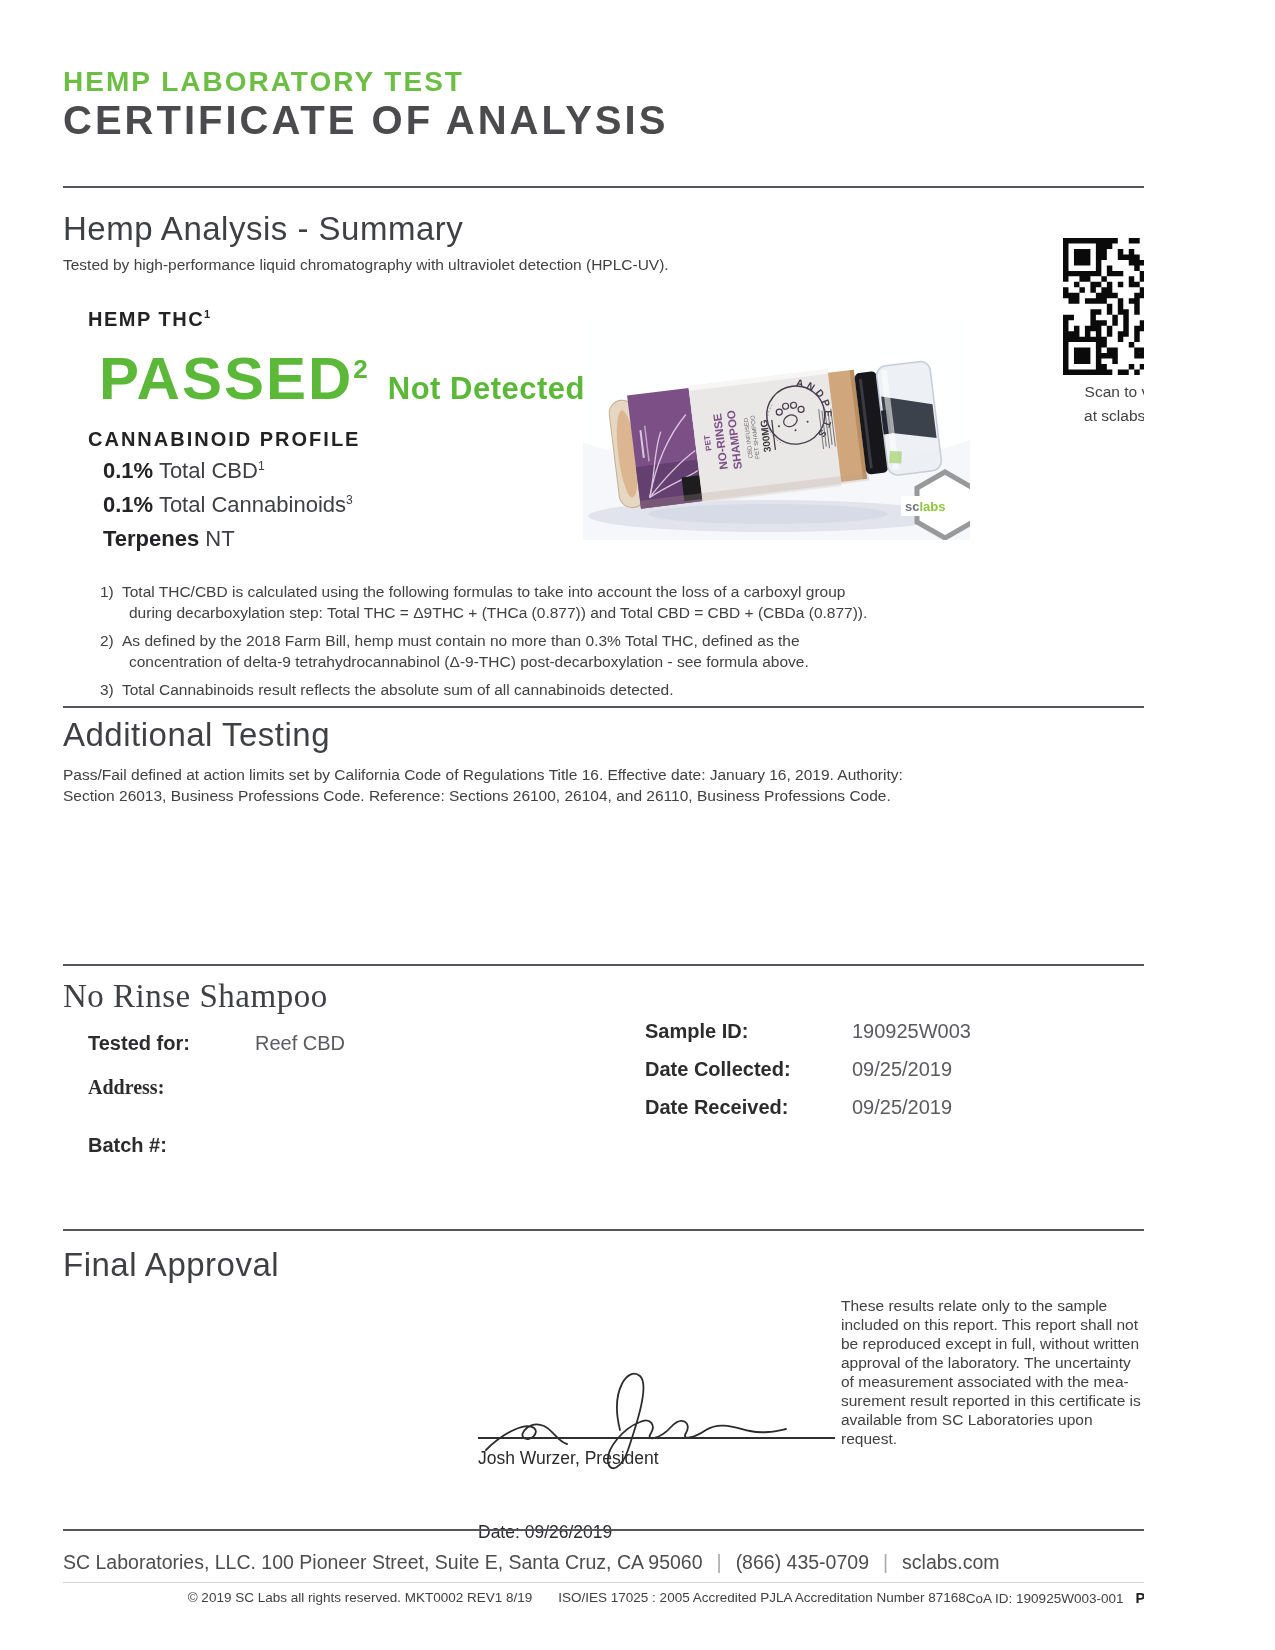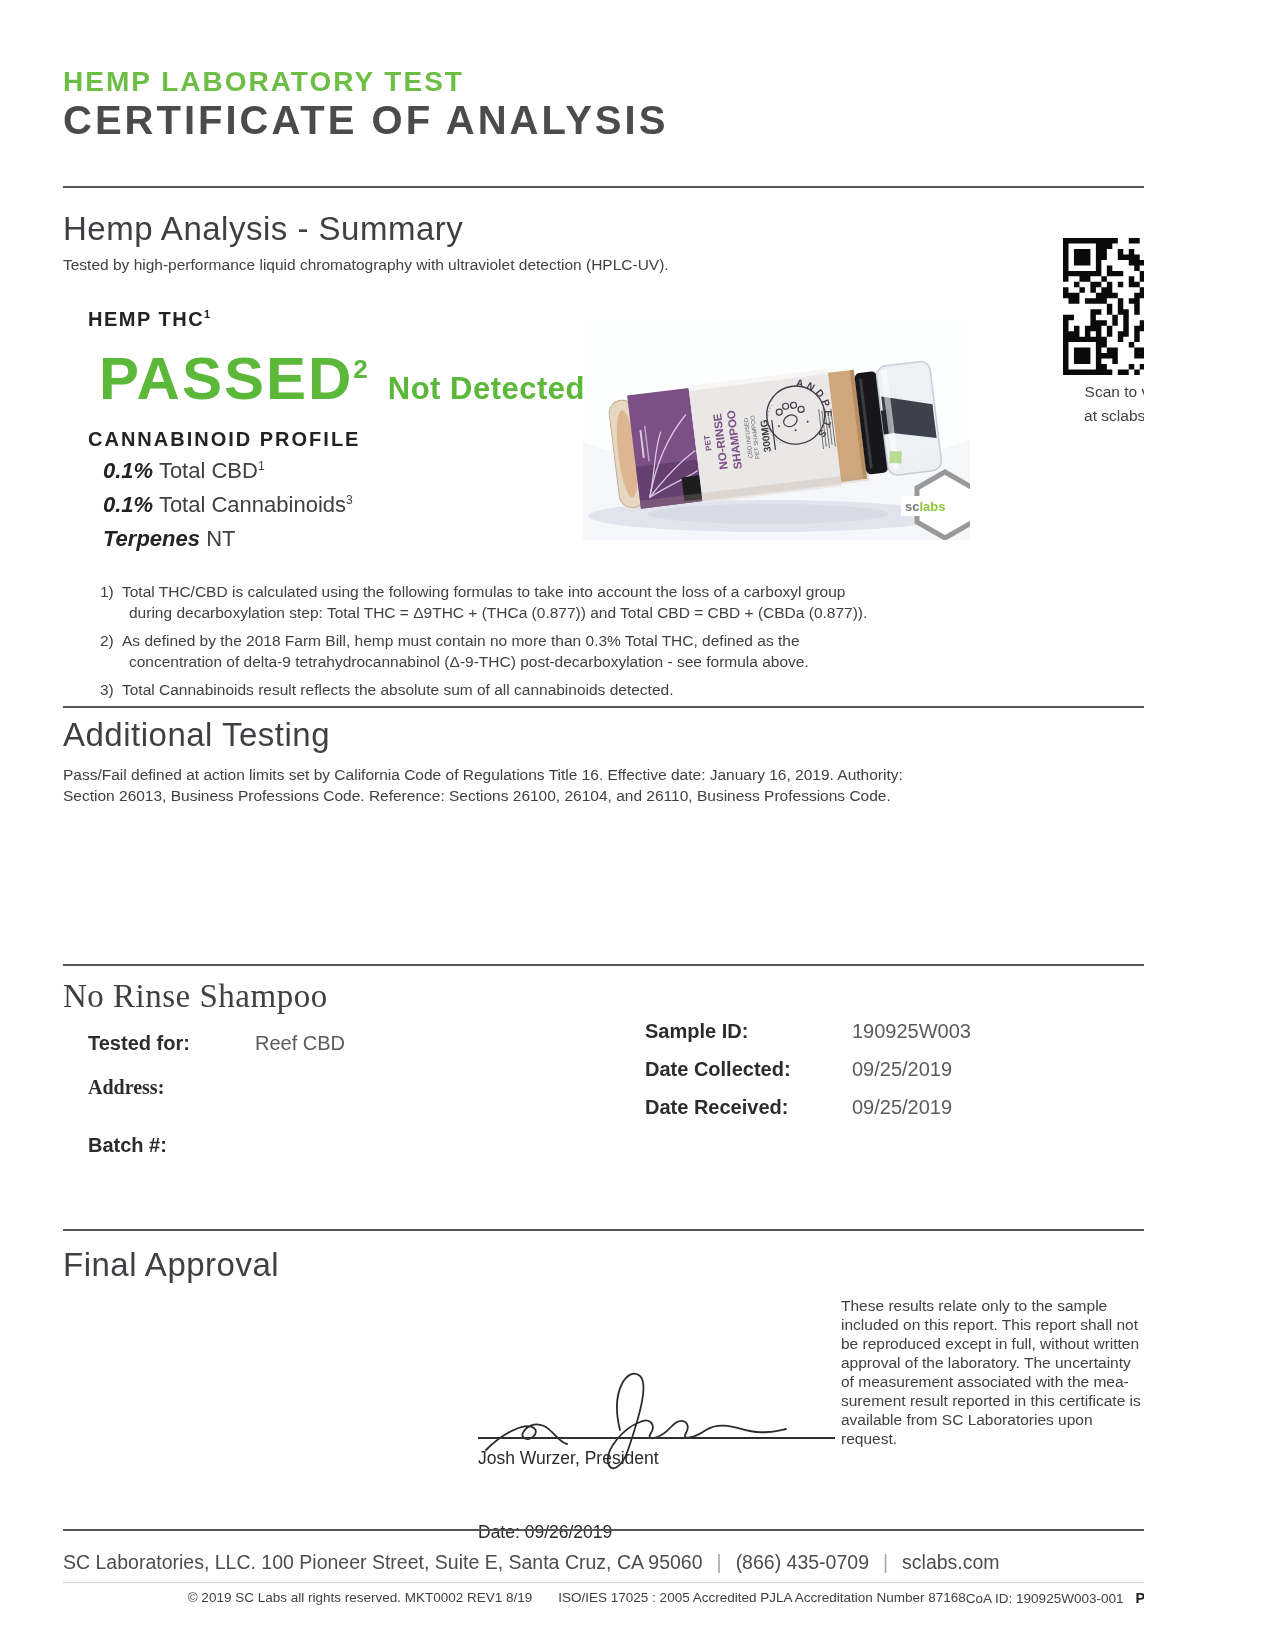--- a/index.html
+++ b/index.html
@@ -21,21 +21,21 @@
   #summary-title{left:63px;top:210px;}
   #summary-method{left:63px;top:256px;font-size:15.5px;}
   
   #thc-label{left:88px;top:308px;font-size:20px;font-weight:bold;letter-spacing:1.5px;color:#232325;}
   #result-row{left:99px;top:344px;display:flex;align-items:baseline;}
   #result-word{font-size:60px;font-weight:800;letter-spacing:2px;color:var(--passed_green);}
   #result-word sup{font-size:26px;}
   #result-detail{font-size:31px;font-weight:bold;color:var(--passed_green);margin-left:18px;letter-spacing:0.5px;}
   #profile-title{left:88px;top:428px;font-size:20px;font-weight:bold;letter-spacing:2px;color:#232325;}
   .profile-item{left:103px;font-size:22px;color:#3f4043;}
-  .profile-item .pv{font-weight:bold;color:#232325;font-style:italic;}
+  .profile-item .pv{font-weight:bold;color:#232325;}
   .pi-0{top:458px;} .pi-1{top:492px;} .pi-2{top:526px;}
   sup{font-size:55%;}
   
   #qr{left:1063px;top:238px;}
   #qr-caption{left:1045px;top:380px;width:173px;text-align:center;font-size:15.5px;line-height:24px;}
   
   #footnotes{left:100px;top:581px;font-size:15.5px;line-height:21px;color:#414043;}
   .fn{display:flex;margin-bottom:7px;}
   .fn-num{width:22px;flex:none;}
   .fn-line + .fn-line{padding-left:7px;}

